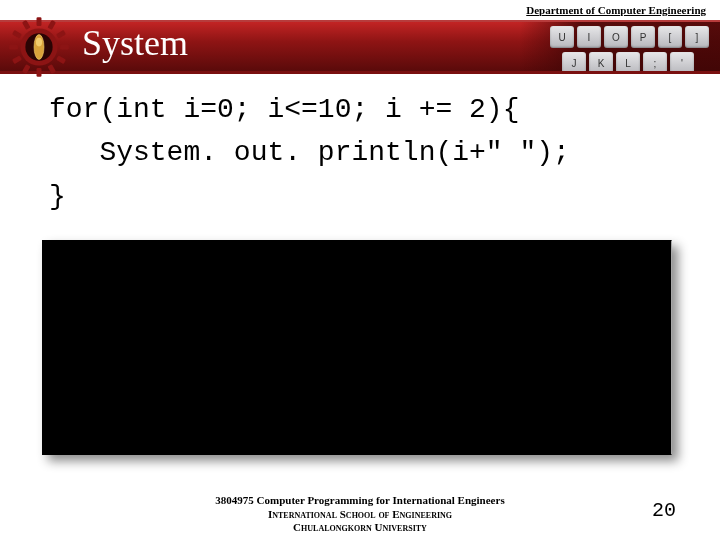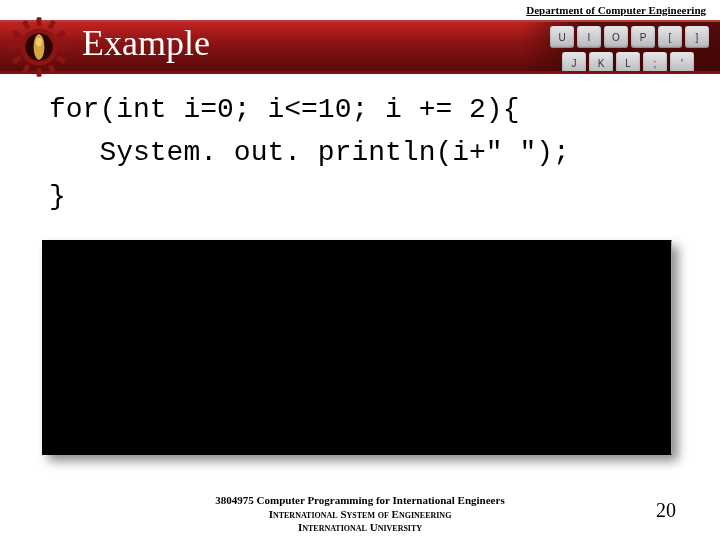--- a/index.html
+++ b/index.html
@@ -106,21 +106,21 @@
       line-height: 1.2;
       font-family: 'Times New Roman', serif;
     }
     .footer .l2, .footer .l3 { font-variant: small-caps; }
 
     .page-no {
       position: absolute;
       bottom: 18px;
       right: 44px;
       font-size: 20px;
-      font-family: Liberation Serif, serif;
+      font-family: Liberation Mono, monospace;
       color: #000;
       text-align: right;
     }
   </style>
 </head>
 <body>
 
 <div class="slide">
 
   <div class="top-label">Department of Computer Engineering</div>
@@ -161,31 +161,31 @@
         <rect x="46" y="2" width="8" height="14" rx="2" transform="rotate(240 50 50)"></rect>
         <rect x="46" y="2" width="8" height="14" rx="2" transform="rotate(300 50 50)"></rect>
         <rect x="46" y="2" width="8" height="14" rx="2" transform="rotate(330 50 50)"></rect>
       </g>
       <circle cx="50" cy="50" r="22" fill="#2a0404"></circle>
       <ellipse cx="50" cy="50" rx="8" ry="20" fill="#d9a23a" stroke="#f2cc6c" stroke-width="1"></ellipse>
       <ellipse cx="50" cy="42" rx="5" ry="7" fill="#f2cc6c"></ellipse>
     </g>
   </svg>
 
-  <div class="title">Example</div>
+  <div class="title">System</div>
 
   <div class="content">
     <div class="code"><span>for(int i=0; i&lt;=10; i += 2){</span>
 <span>   System. out. println(i+" ");</span>
 <span>}</span></div>
   </div>
 
   <div class="output-box"></div>
 
   <div class="footer">
     <div class="l1">3804975 Computer Programming for International Engineers</div>
-    <div class="l2">International System of Engineering</div>
-    <div class="l3">International University</div>
+    <div class="l2">International School of Engineering</div>
+    <div class="l3">Chulalongkorn University</div>
   </div>
 
   <div class="page-no">20</div>
 
 </div>
 
 </body></html>

